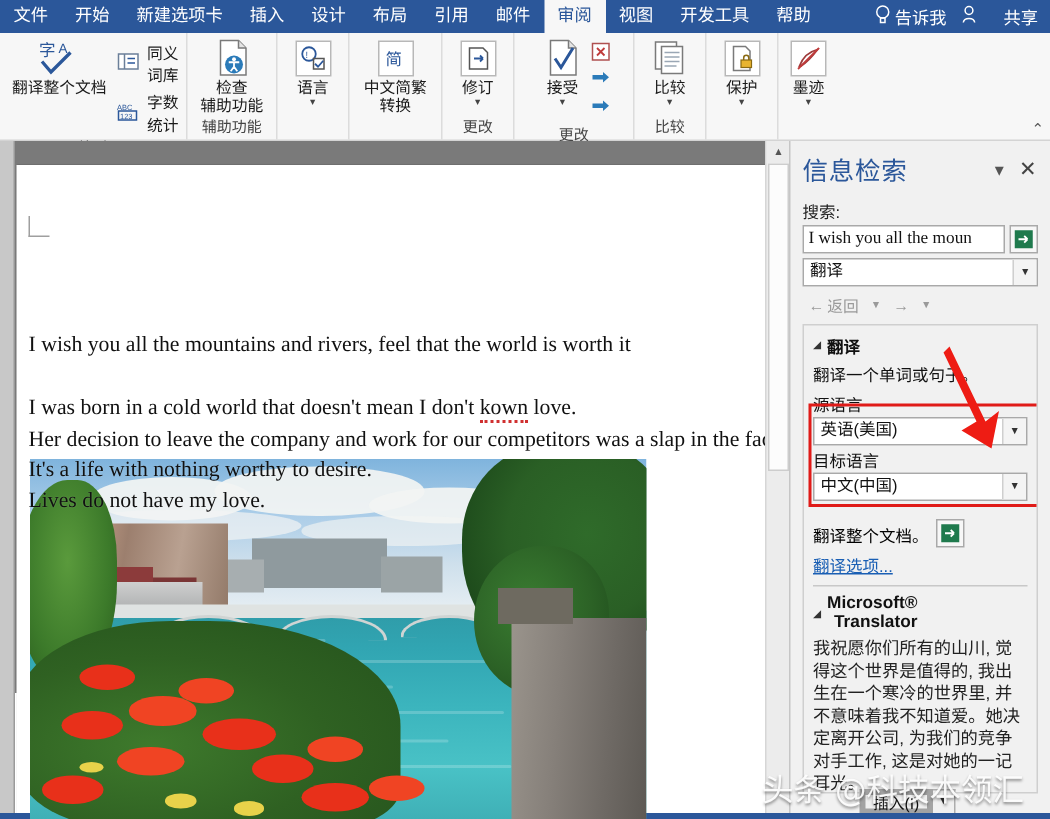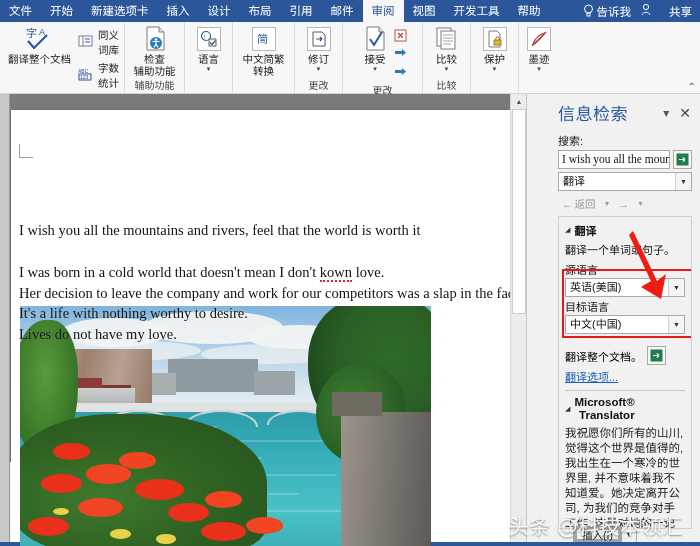--- a/index.html
+++ b/index.html
@@ -147,21 +147,21 @@
     background: radial-gradient(ellipse at 50% 40%, #5a9a3c 0%, #3c7a2a 60%, #2a5c1e 100%);
     border-radius: 50% 40% 50% 45%;
   }
   .flower { position:absolute; border-radius:50%; background:#e8301a; }
   .flower.s { background:#f04423; }
   .flower.y { background:#e8d24a; }
 
   
   .pane {
     position: absolute; right: 0; top: 94px; width: 174px; height: 452px;
-    background: #f1f1f1; border-left: 1px solid #c6c6c6; padding-left: 23px;
+    background: #f1f1f1; border-left: 1px solid #c6c6c6;
   }
   .pane-head {
     display: flex; align-items: center; padding: 6px 6px 2px 8px; gap: 4px;
   }
   .pane-title {
     font-size: 17px; color: #2b579a; font-weight: 400; flex: 1;
     letter-spacing: .5px;
   }
   .pane-ctl { font-size: 12px; color: #555; padding: 0 3px; cursor: default; }
   .pane-ctl.close { font-size: 14px; color: #444; }

